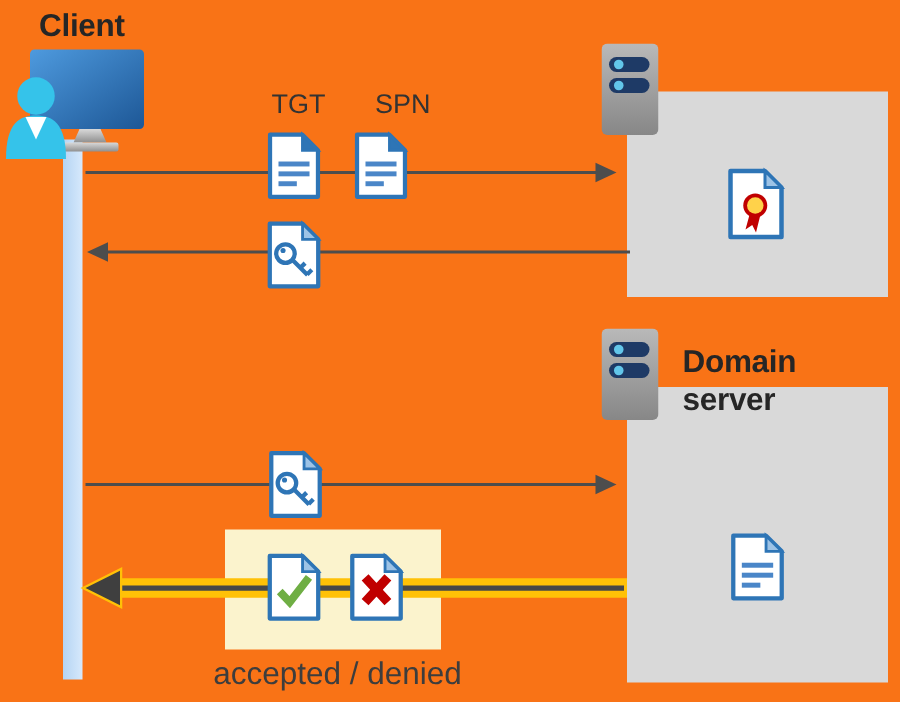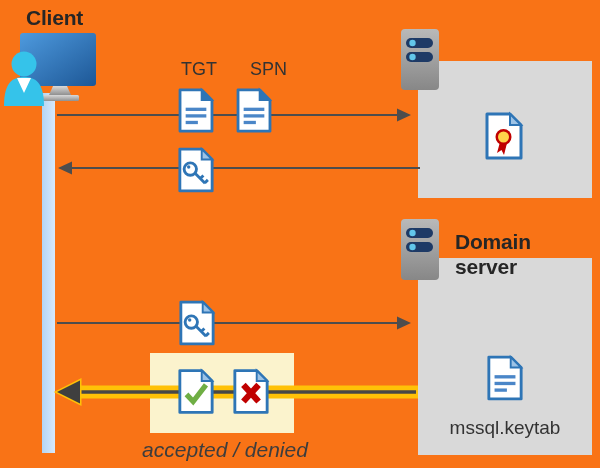--- a/index.html
+++ b/index.html
@@ -14,21 +14,21 @@
   .panel { background: #d9d9d9; z-index: 1; }
   .hl-box { background: #fbf3cd; z-index: 1; }
   .node-title {
     font-weight: bold; font-size: 21px; line-height: 25px;
     color: #262626; letter-spacing: -0.2px; z-index: 4;
   }
   .small-label {
     font-size: 18px; color: #333; z-index: 4; text-align: right;
   }
   .caption {
-    font-size: 21px; color: #3d3d3d; z-index: 4; text-align: center; font-style: italic;
+    font-size: 21px; color: #3d3d3d; z-index: 4; text-align: center;
   }
   .keytab-label {
     font-size: 19px; color: #333; z-index: 4; text-align: center;
   }
   .icon { z-index: 3; }
   #arrow-layer { position:absolute; left:0; top:0; z-index: 2; }
   #timeline { 
     left:42px; top:93px; width:13px; height:360px; z-index: 2;
     background: linear-gradient(to right, #b4d4f3, #d7e9fc);
   }
@@ -193,15 +193,14 @@
 
   <div class="abs icon" style="left:486px; top:354px;">
     <svg width="38" height="48" viewBox="0 0 40 50">
       <path d="M3 3 H26 L37 14 V47 H3 Z" fill="#fff" stroke="#2e75b6" stroke-width="3" stroke-linejoin="round"></path>
       <path d="M26 3 L37 14 H26 Z" fill="#9dc3e6" stroke="#2e75b6" stroke-width="2"></path>
       <rect x="9" y="22" width="22" height="3.5" fill="#4a86c8"></rect>
       <rect x="9" y="29" width="22" height="3.5" fill="#4a86c8"></rect>
       <rect x="9" y="36" width="13" height="3.5" fill="#4a86c8"></rect>
     </svg>
   </div>
-  <div class="abs keytab-label" style="left:418px; top:417px; width:174px;">mssql.keytab</div>
 
 </div>
 
 </body></html>

